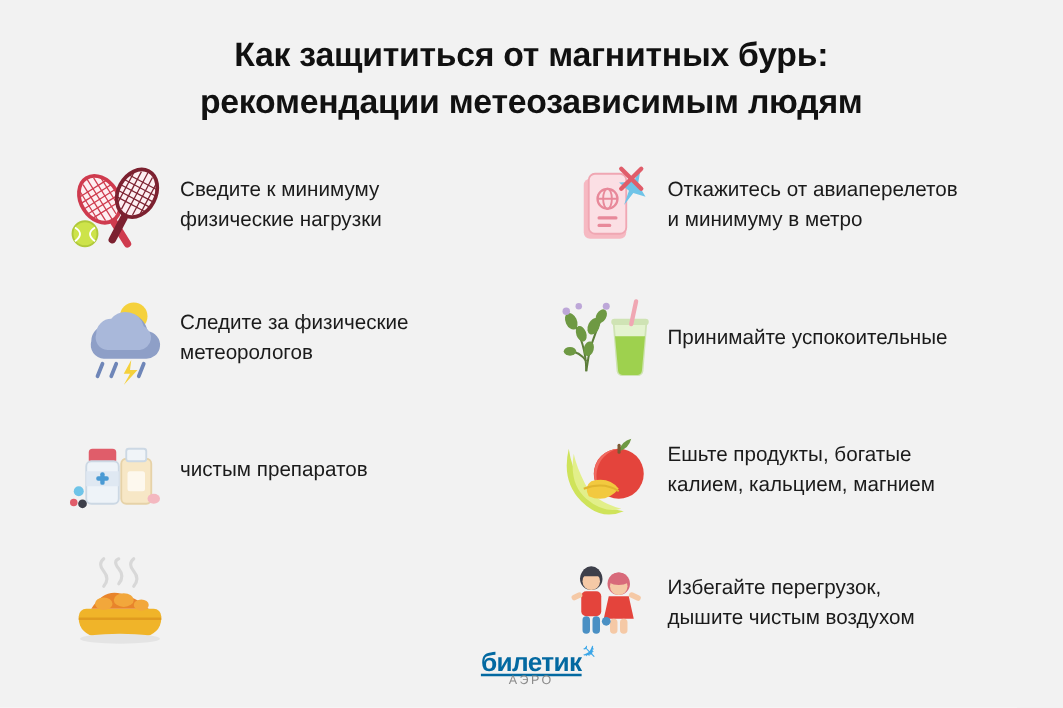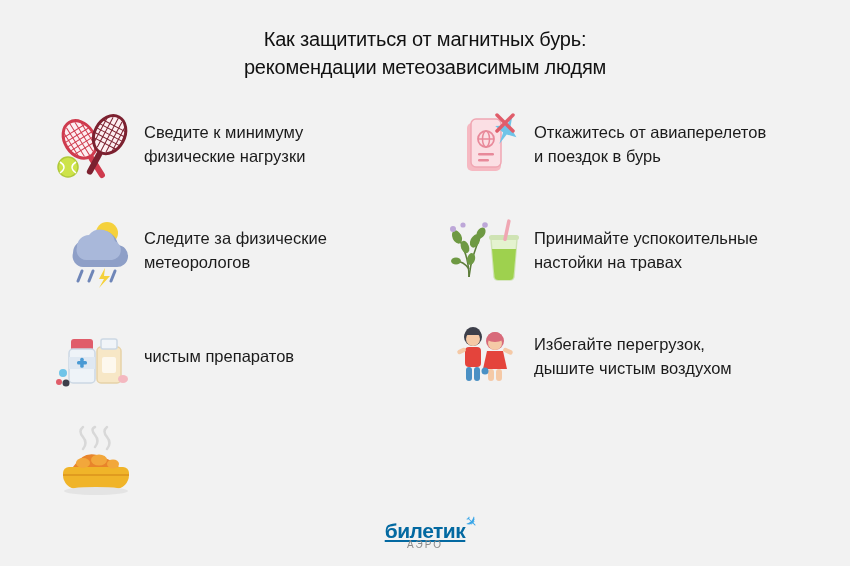--- a/index.html
+++ b/index.html
@@ -18,22 +18,22 @@
     width: 850px;
     height: 566px;
     background: #f2f2f2;
     box-sizing: border-box;
   }
   .title-block {
     padding-top: 26px;
     text-align: center;
   }
   .title-line {
-    font-size: 20px;
-    font-weight: normal;
+    font-size: 27px;
+    font-weight: bold;
     color: #111111;
     letter-spacing: -0.2px;
     line-height: 1.38;
   }
   .columns {
     display: flex;
     margin-top: 22px;
     padding: 0 40px 0 48px;
     box-sizing: border-box;
     gap: 18px;
@@ -237,21 +237,21 @@
               <path d="M62 8 l4 12 l10 6 l-10 2 l-2 12 l-2 -12 l-10 -2 l10 -6 z" fill="#6fc4e8"></path>
             </g>
             <g stroke="#e05d6a" stroke-width="3.5" stroke-linecap="round">
               <line x1="54" y1="10" x2="70" y2="26"></line>
               <line x1="70" y1="10" x2="54" y2="26"></line>
             </g>
           </svg>
         </div>
         <div class="tip-text">
           <div>Откажитесь от авиаперелетов</div>
-          <div>и поездок в бурь</div>
+          <div>и минимуму в метро</div>
         </div>
       </div>
 
       <div class="tip">
         <div class="tip-icon">
           <svg width="86" height="80" viewBox="0 0 86 80">
             <g stroke="#5d7d3a" stroke-width="1.6" fill="none">
               <path d="M26 66 C26 48 20 34 14 24"></path>
               <path d="M26 66 C28 48 34 32 40 20"></path>
               <path d="M26 58 C22 52 16 50 12 50"></path>
@@ -270,24 +270,41 @@
               <circle cx="42" cy="14" r="2.8"></circle>
             </g>
             <path d="M48 28 h26 l-3 38 a4 4 0 0 1 -4 3 H55 a4 4 0 0 1 -4 -3 z" fill="#e4f3cf" stroke="#cfe3b4" stroke-width="1.4"></path>
             <path d="M49 38 h24 l-2.5 28 a4 4 0 0 1 -4 3 H55.5 a4 4 0 0 1 -4 -3 z" fill="#9ed14e"></path>
             <rect x="46" y="24" width="30" height="5" rx="2.5" fill="#cfe3b4"></rect>
             <rect x="62" y="8" width="3.5" height="22" rx="1.7" fill="#f0a7b3" transform="rotate(12 63 20)"></rect>
           </svg>
         </div>
         <div class="tip-text">
           <div>Принимайте успокоительные</div>
-          <div>настойки на травах</div>
-        </div>
-      </div>
-
+        </div>
+      </div>
+
+      <div class="tip">
+        <div class="tip-icon">
+          <svg width="86" height="80" viewBox="0 0 86 80">
+            <path d="M12 22 q-6 26 10 42 q16 16 34 8 q-26 -4 -34 -20 q-8 -16 -10 -30 z" fill="#cfe35a"></path>
+            <path d="M16 26 q-4 24 10 36 q14 12 28 8 q-22 -6 -29 -20 q-7 -14 -9 -24 z" fill="#e2ef8a"></path>
+            <circle cx="52" cy="42" r="20" fill="#e4443c"></circle>
+            <path d="M52 22 a20 20 0 0 0 -14 34 a22 22 0 0 1 14 -34 z" fill="#f06a60"></path>
+            <path d="M52 24 q2 -8 10 -10 q-2 8 -10 10 z" fill="#6e9943"></path>
+            <rect x="51" y="18" width="2.5" height="8" rx="1.2" fill="#7a5a33"></rect>
+            <path d="M30 48 q14 -4 22 6 q-10 12 -24 6 q-4 -8 2 -12 z" fill="#f2c93f"></path>
+            <path d="M24 54 q16 -6 28 2" fill="none" stroke="#e0b52f" stroke-width="1.6"></path>
+          </svg>
+        </div>
+        <div class="tip-text">
+          <div>Ешьте продукты, богатые</div>
+          <div>калием, кальцием, магнием</div>
+        </div>
+      </div>
 
       <div class="tip">
         <div class="tip-icon">
           <svg width="86" height="80" viewBox="0 0 86 80">
             <circle cx="30" cy="20" r="9" fill="#3d3f4a"></circle>
             <circle cx="30" cy="22" r="7" fill="#f5c9a6"></circle>
             <path d="M22 18 a8 8 0 0 1 16 0 z" fill="#3d3f4a"></path>
             <rect x="22" y="30" width="16" height="20" rx="4" fill="#e4443c"></rect>
             <rect x="23" y="50" width="6" height="14" rx="3" fill="#4a90c4"></rect>
             <rect x="31" y="50" width="6" height="14" rx="3" fill="#4a90c4"></rect>

